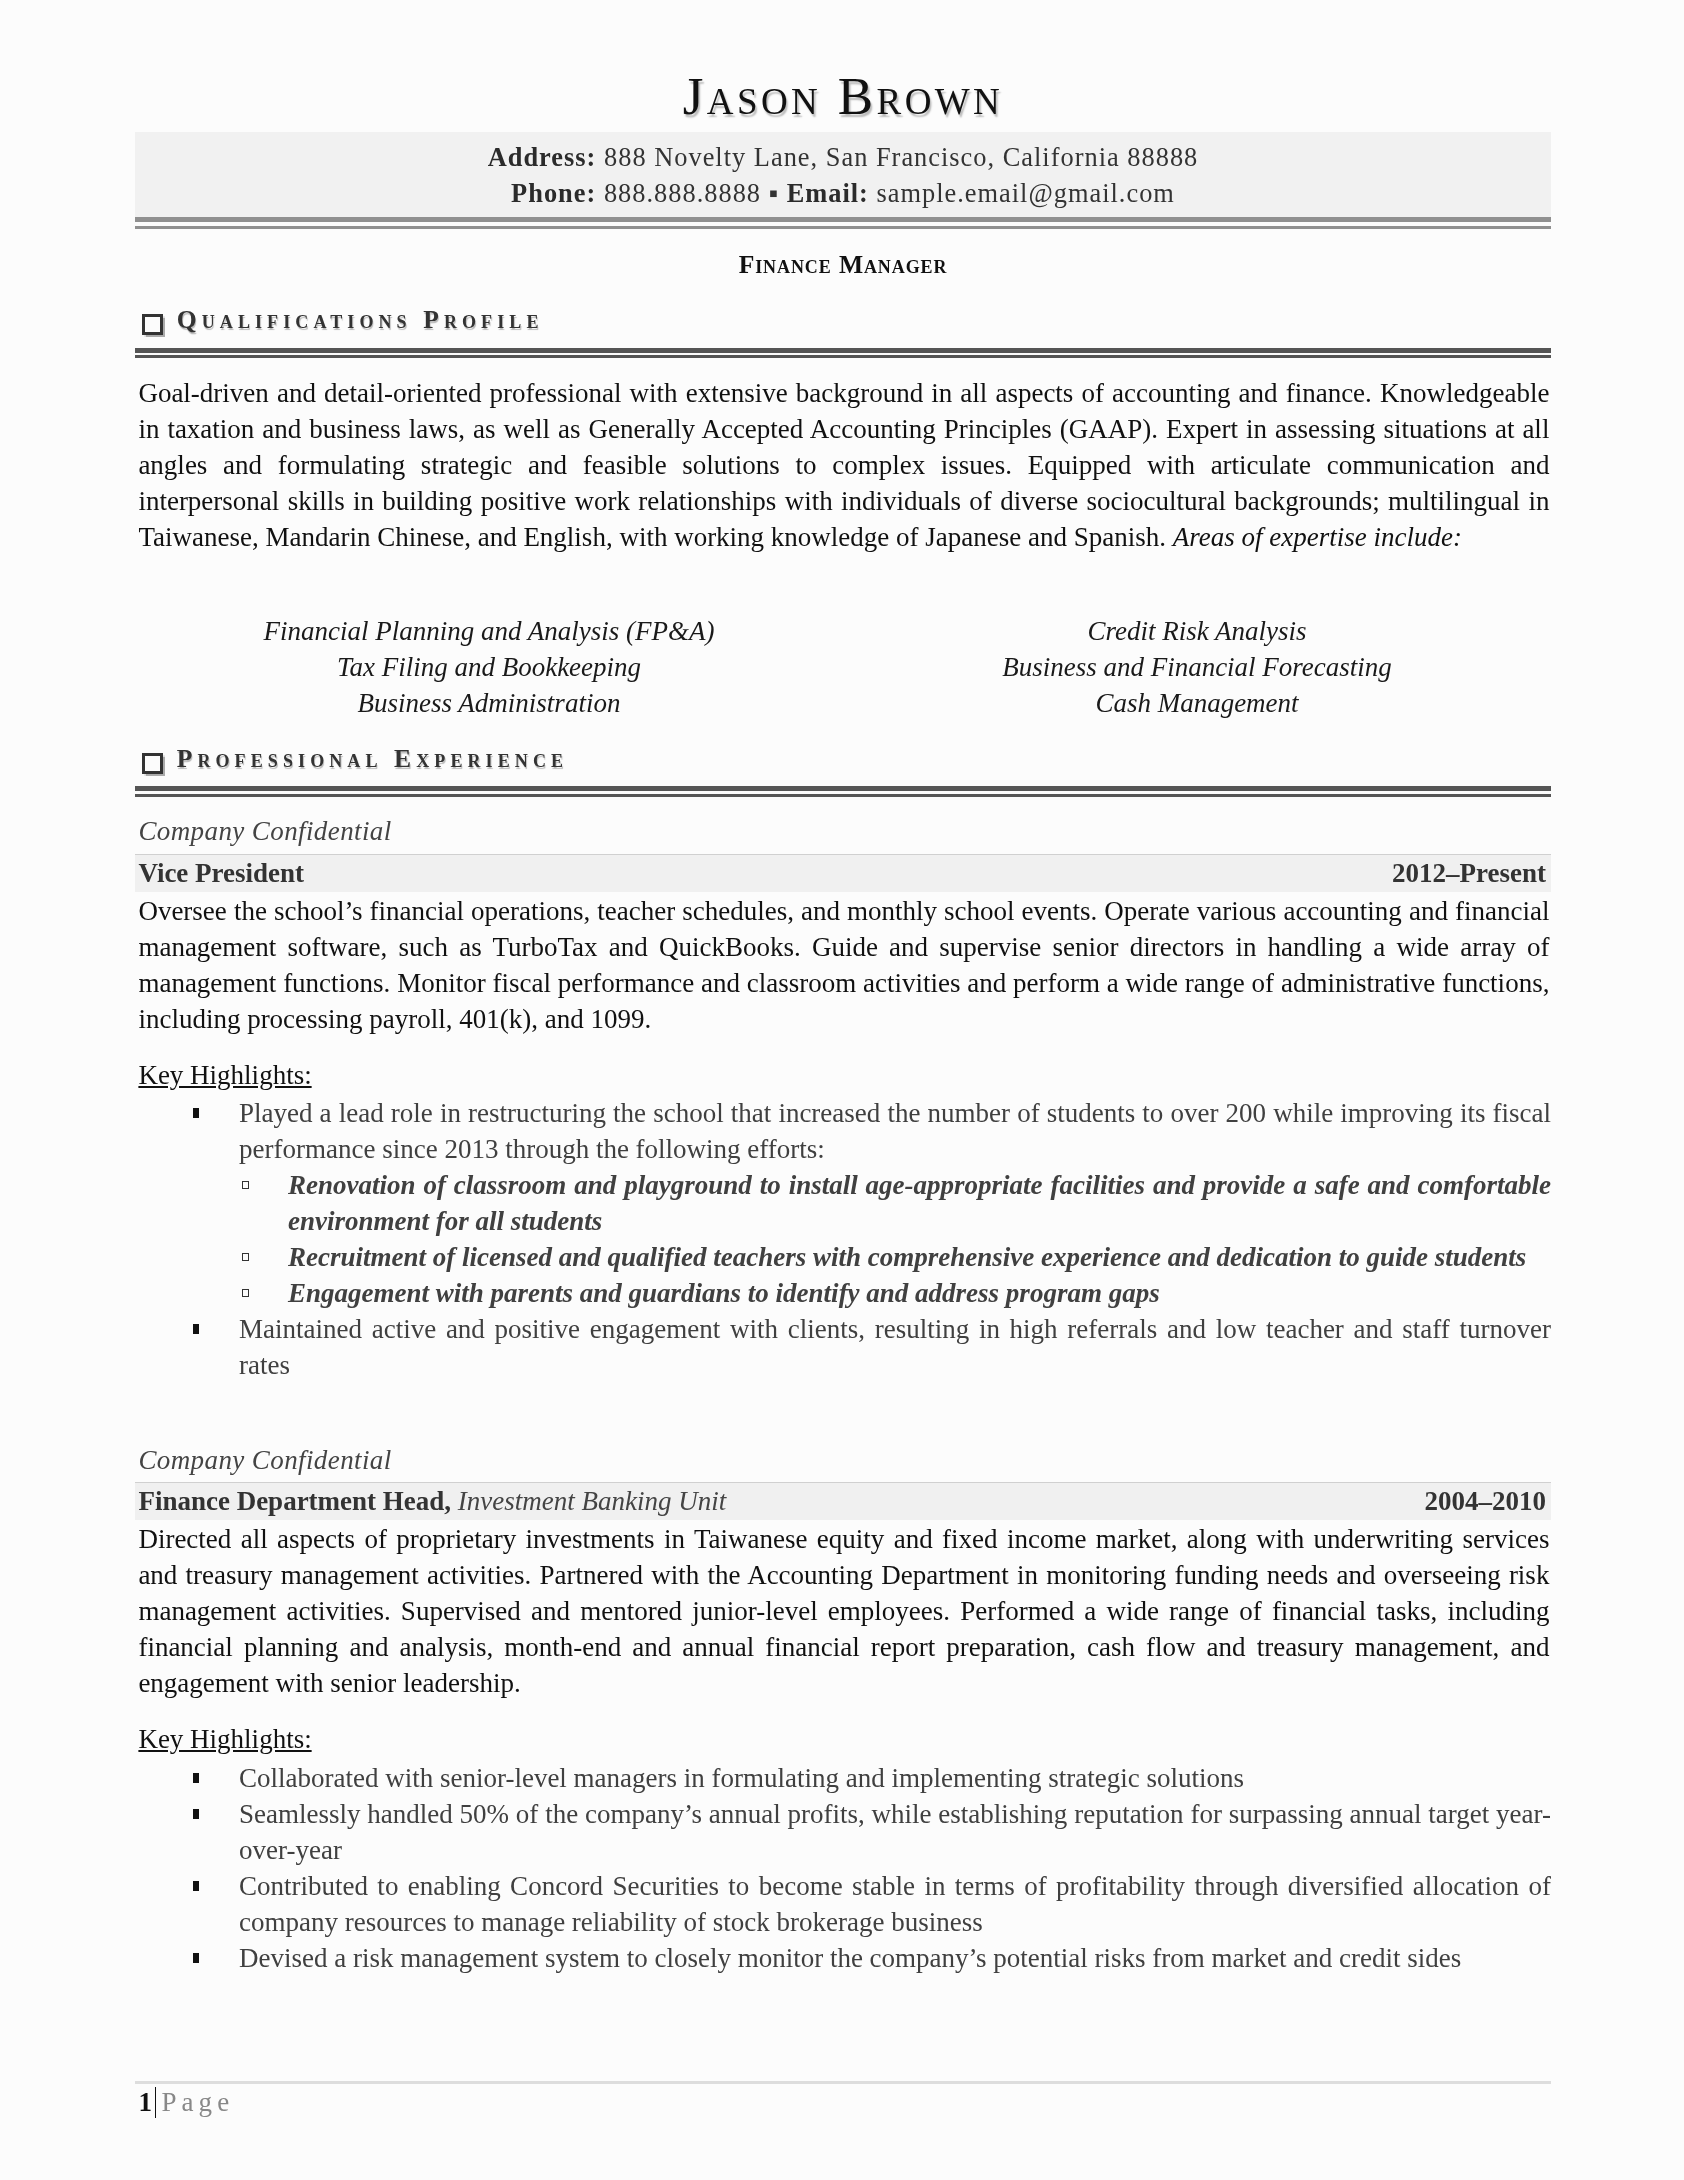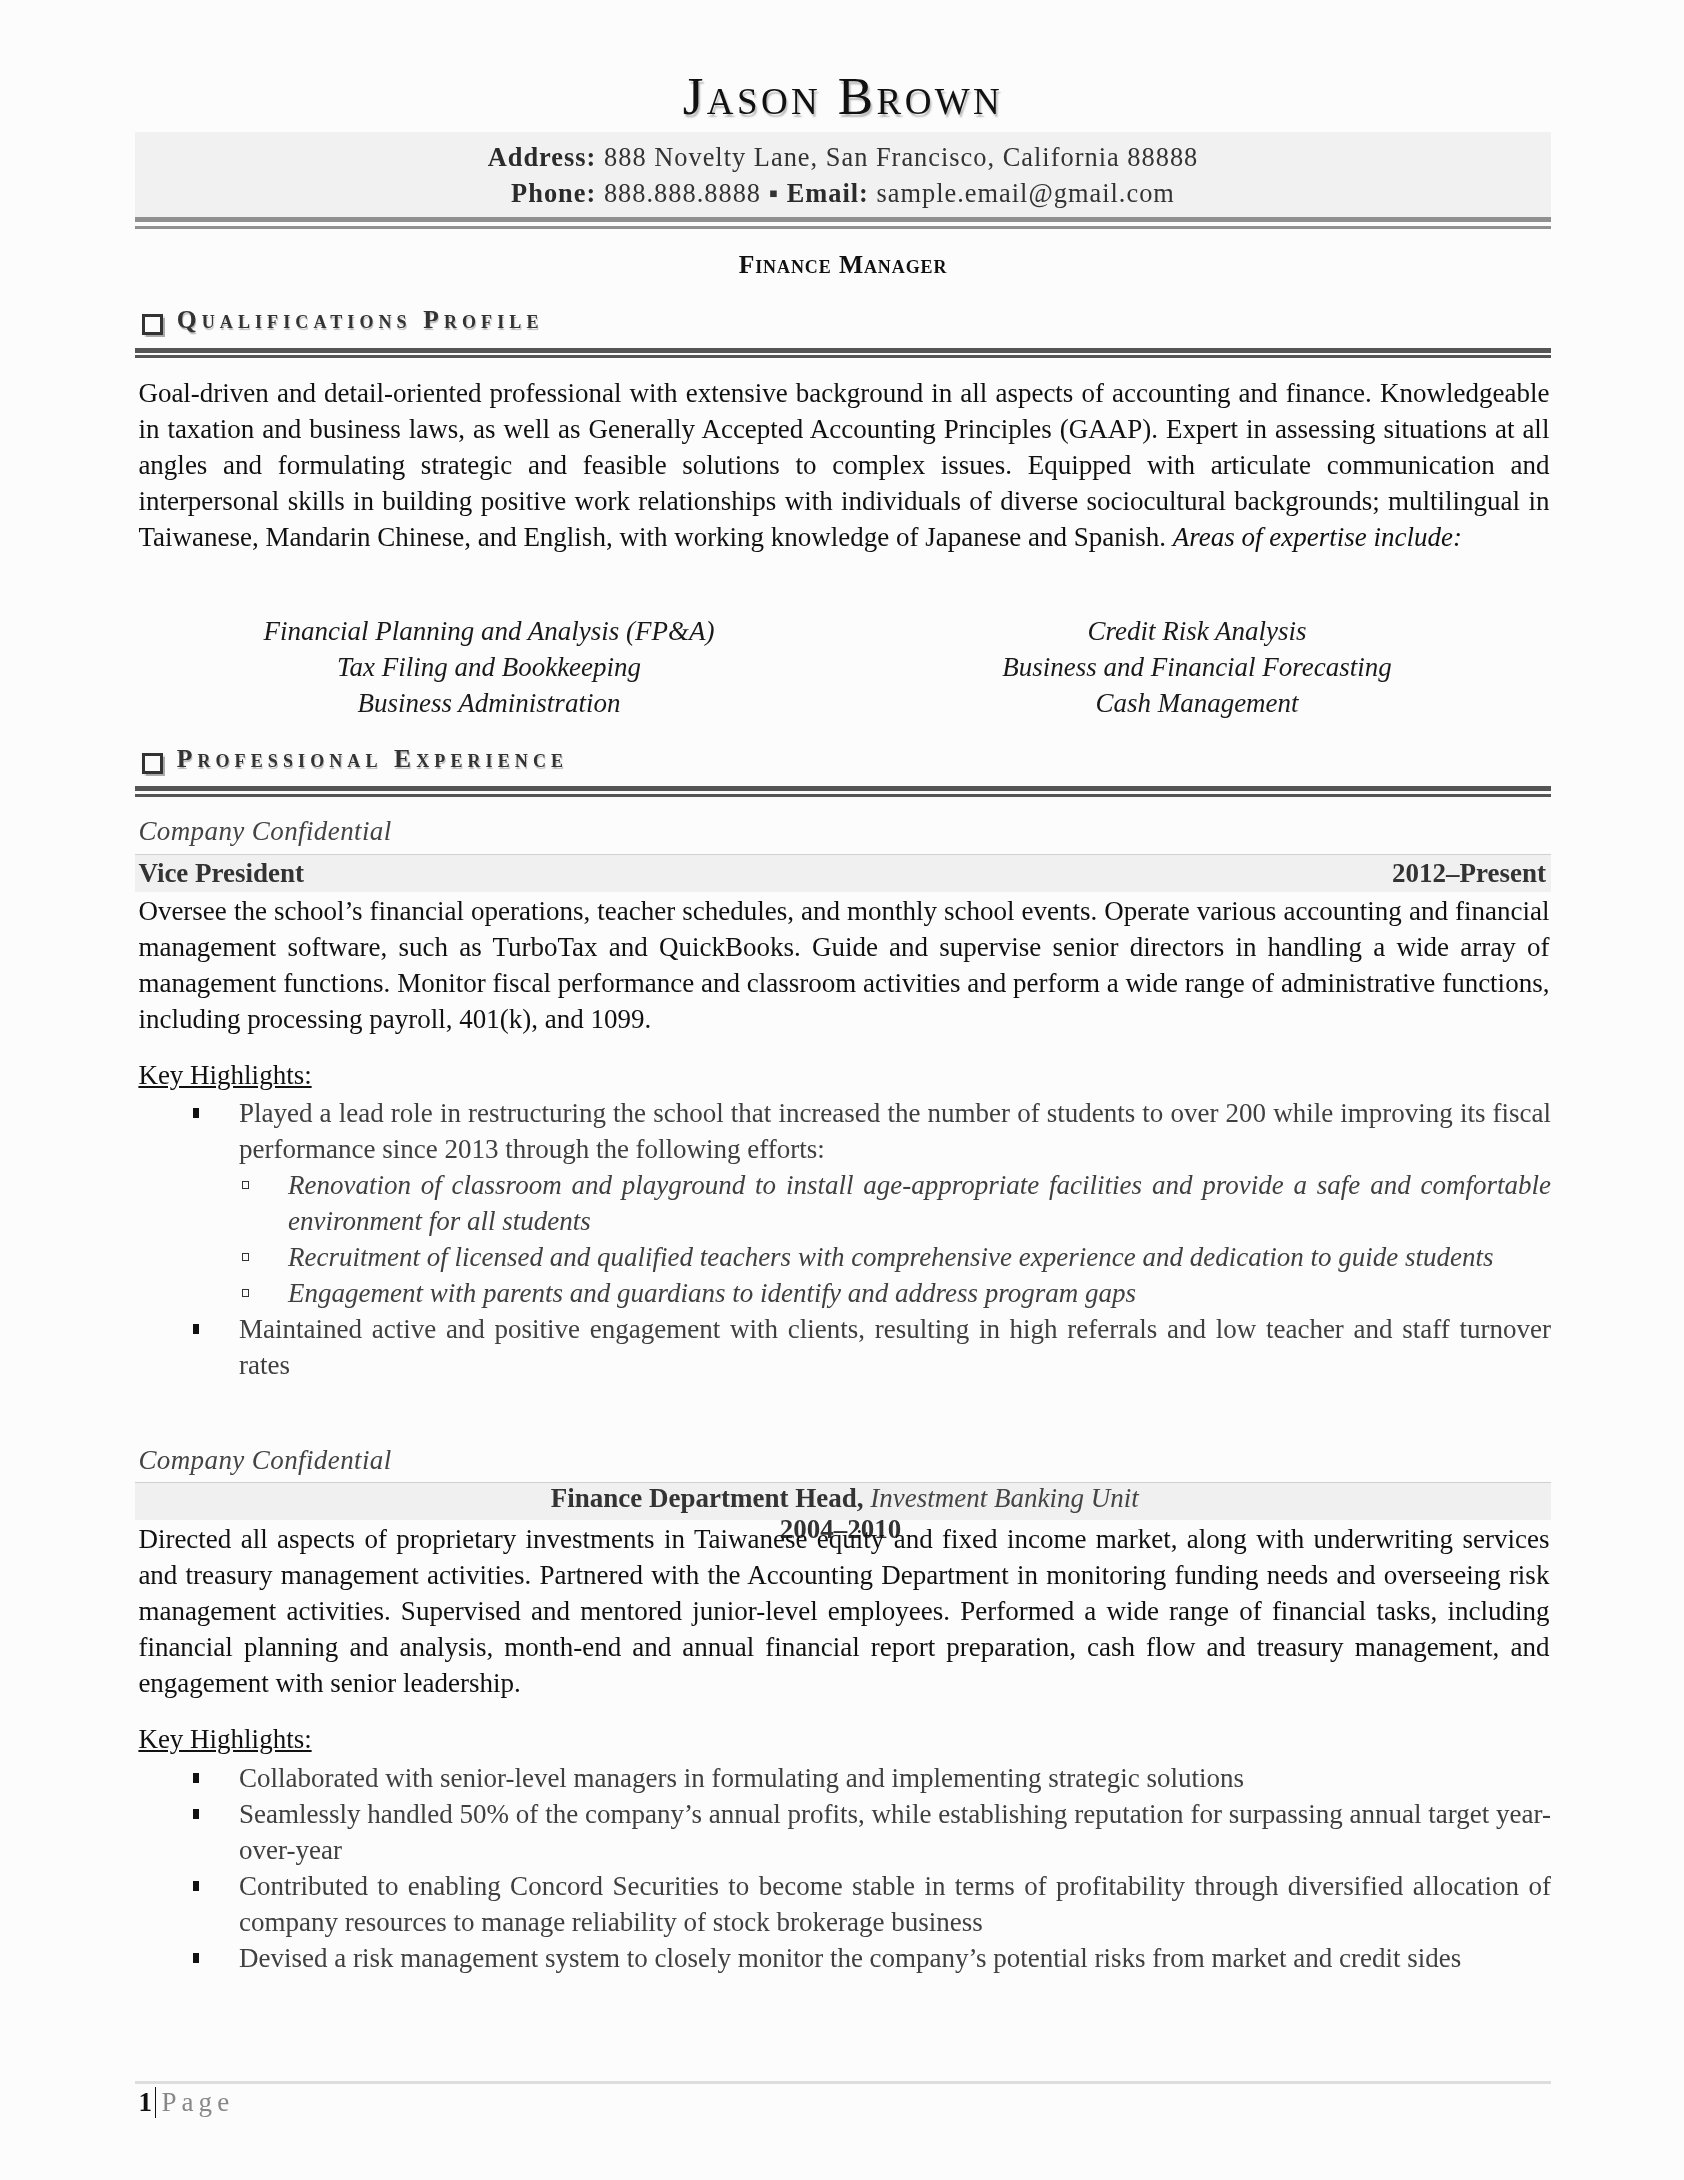--- a/index.html
+++ b/index.html
@@ -53,21 +53,21 @@
     border-top: 1.7px solid #d0d0d0; display: flex; justify-content: space-between; align-items: center;
   }
   .role-title { font-family: "Liberation Serif", serif; font-weight: bold; font-size: 27px; color: #333; padding-left: 3.4px; }
   .role-title i { font-weight: normal; color: #444; }
   .role-dates { font-family: "Liberation Serif", serif; font-weight: bold; font-size: 27px; color: #333; padding-right: 5.1px; }
 
   .kh { position: absolute; left: 3.4px; font-family: "Liberation Serif", serif; font-size: 27px; text-decoration: underline; color: #111; }
   .blist { position: absolute; left: 0; width: 1416px; font-family: "Liberation Serif", serif; font-size: 27px; line-height: 36px; color: #404040; }
   .bitem { position: relative; padding-left: 104px; text-align: justify; }
   .bitem::before { content: ""; position: absolute; left: 58px; top: 12.8px; width: 6px; height: 10.2px; background: #111; }
-  .sitem { position: relative; padding-left: 153px; text-align: justify; font-style: italic; }
+  .sitem { position: relative; padding-left: 153px; text-align: justify; font-style: italic; font-weight: bold; }
   .sitem::before { content: ""; position: absolute; left: 107px; top: 13.6px; width: 5.1px; height: 6.8px; border: 1.3px solid #333; }
 
   .footer-rule { position: absolute; top: 2081px; left: 0; width: 100%; height: 2.6px; background: #ddd; }
   .footer { position: absolute; top: 2087px; left: 3.4px; display: flex; align-items: center; font-family: "Liberation Serif", serif; font-size: 27px; }
   .pgnum { font-weight: bold; color: #111; padding-right: 3.4px; border-right: 1.7px solid #111; line-height: 31px; }
   .pglabel { color: #888; letter-spacing: 5.1px; padding-left: 5.1px; }
 </style>
 </head>
 <body>
 
@@ -136,21 +136,21 @@
   <div class="kh" style="top:1060px;">Key Highlights:</div>
   <div class="blist" style="top:1095px;">
     <div class="bitem">Played a lead role in restructuring the school that increased the number of students to over 200 while improving its fiscal performance since 2013 through the following efforts:</div>
     <div class="sitem">Renovation of classroom and playground to install age-appropriate facilities and provide a safe and comfortable environment for all students</div>
     <div class="sitem">Recruitment of licensed and qualified teachers with comprehensive experience and dedication to guide students</div>
     <div class="sitem">Engagement with parents and guardians to identify and address program gaps</div>
     <div class="bitem">Maintained active and positive engagement with clients, resulting in high referrals and low teacher and staff turnover rates</div>
   </div>
 
   <div class="company" style="top:1445px;">Company Confidential</div>
-  <div class="role-bar" style="top:1482px;flex-direction:column;">
+  <div class="role-bar" style="top:1482px;">
     <span class="role-title">
       <span>Finance Department Head,</span>
       <i>Investment Banking Unit</i>
     </span>
     <span class="role-dates">2004–2010</span>
   </div>
   <div class="para body-text" style="top:1521px;">Directed all aspects of proprietary investments in Taiwanese equity and fixed income market, along with underwriting services and treasury management activities. Partnered with the Accounting Department in monitoring funding needs and overseeing risk management activities. Supervised and mentored junior-level employees. Performed a wide range of financial tasks, including financial planning and analysis, month-end and annual financial report preparation, cash flow and treasury management, and engagement with senior leadership.</div>
 
   <div class="kh" style="top:1724px;">Key Highlights:</div>
   <div class="blist" style="top:1760px;">

